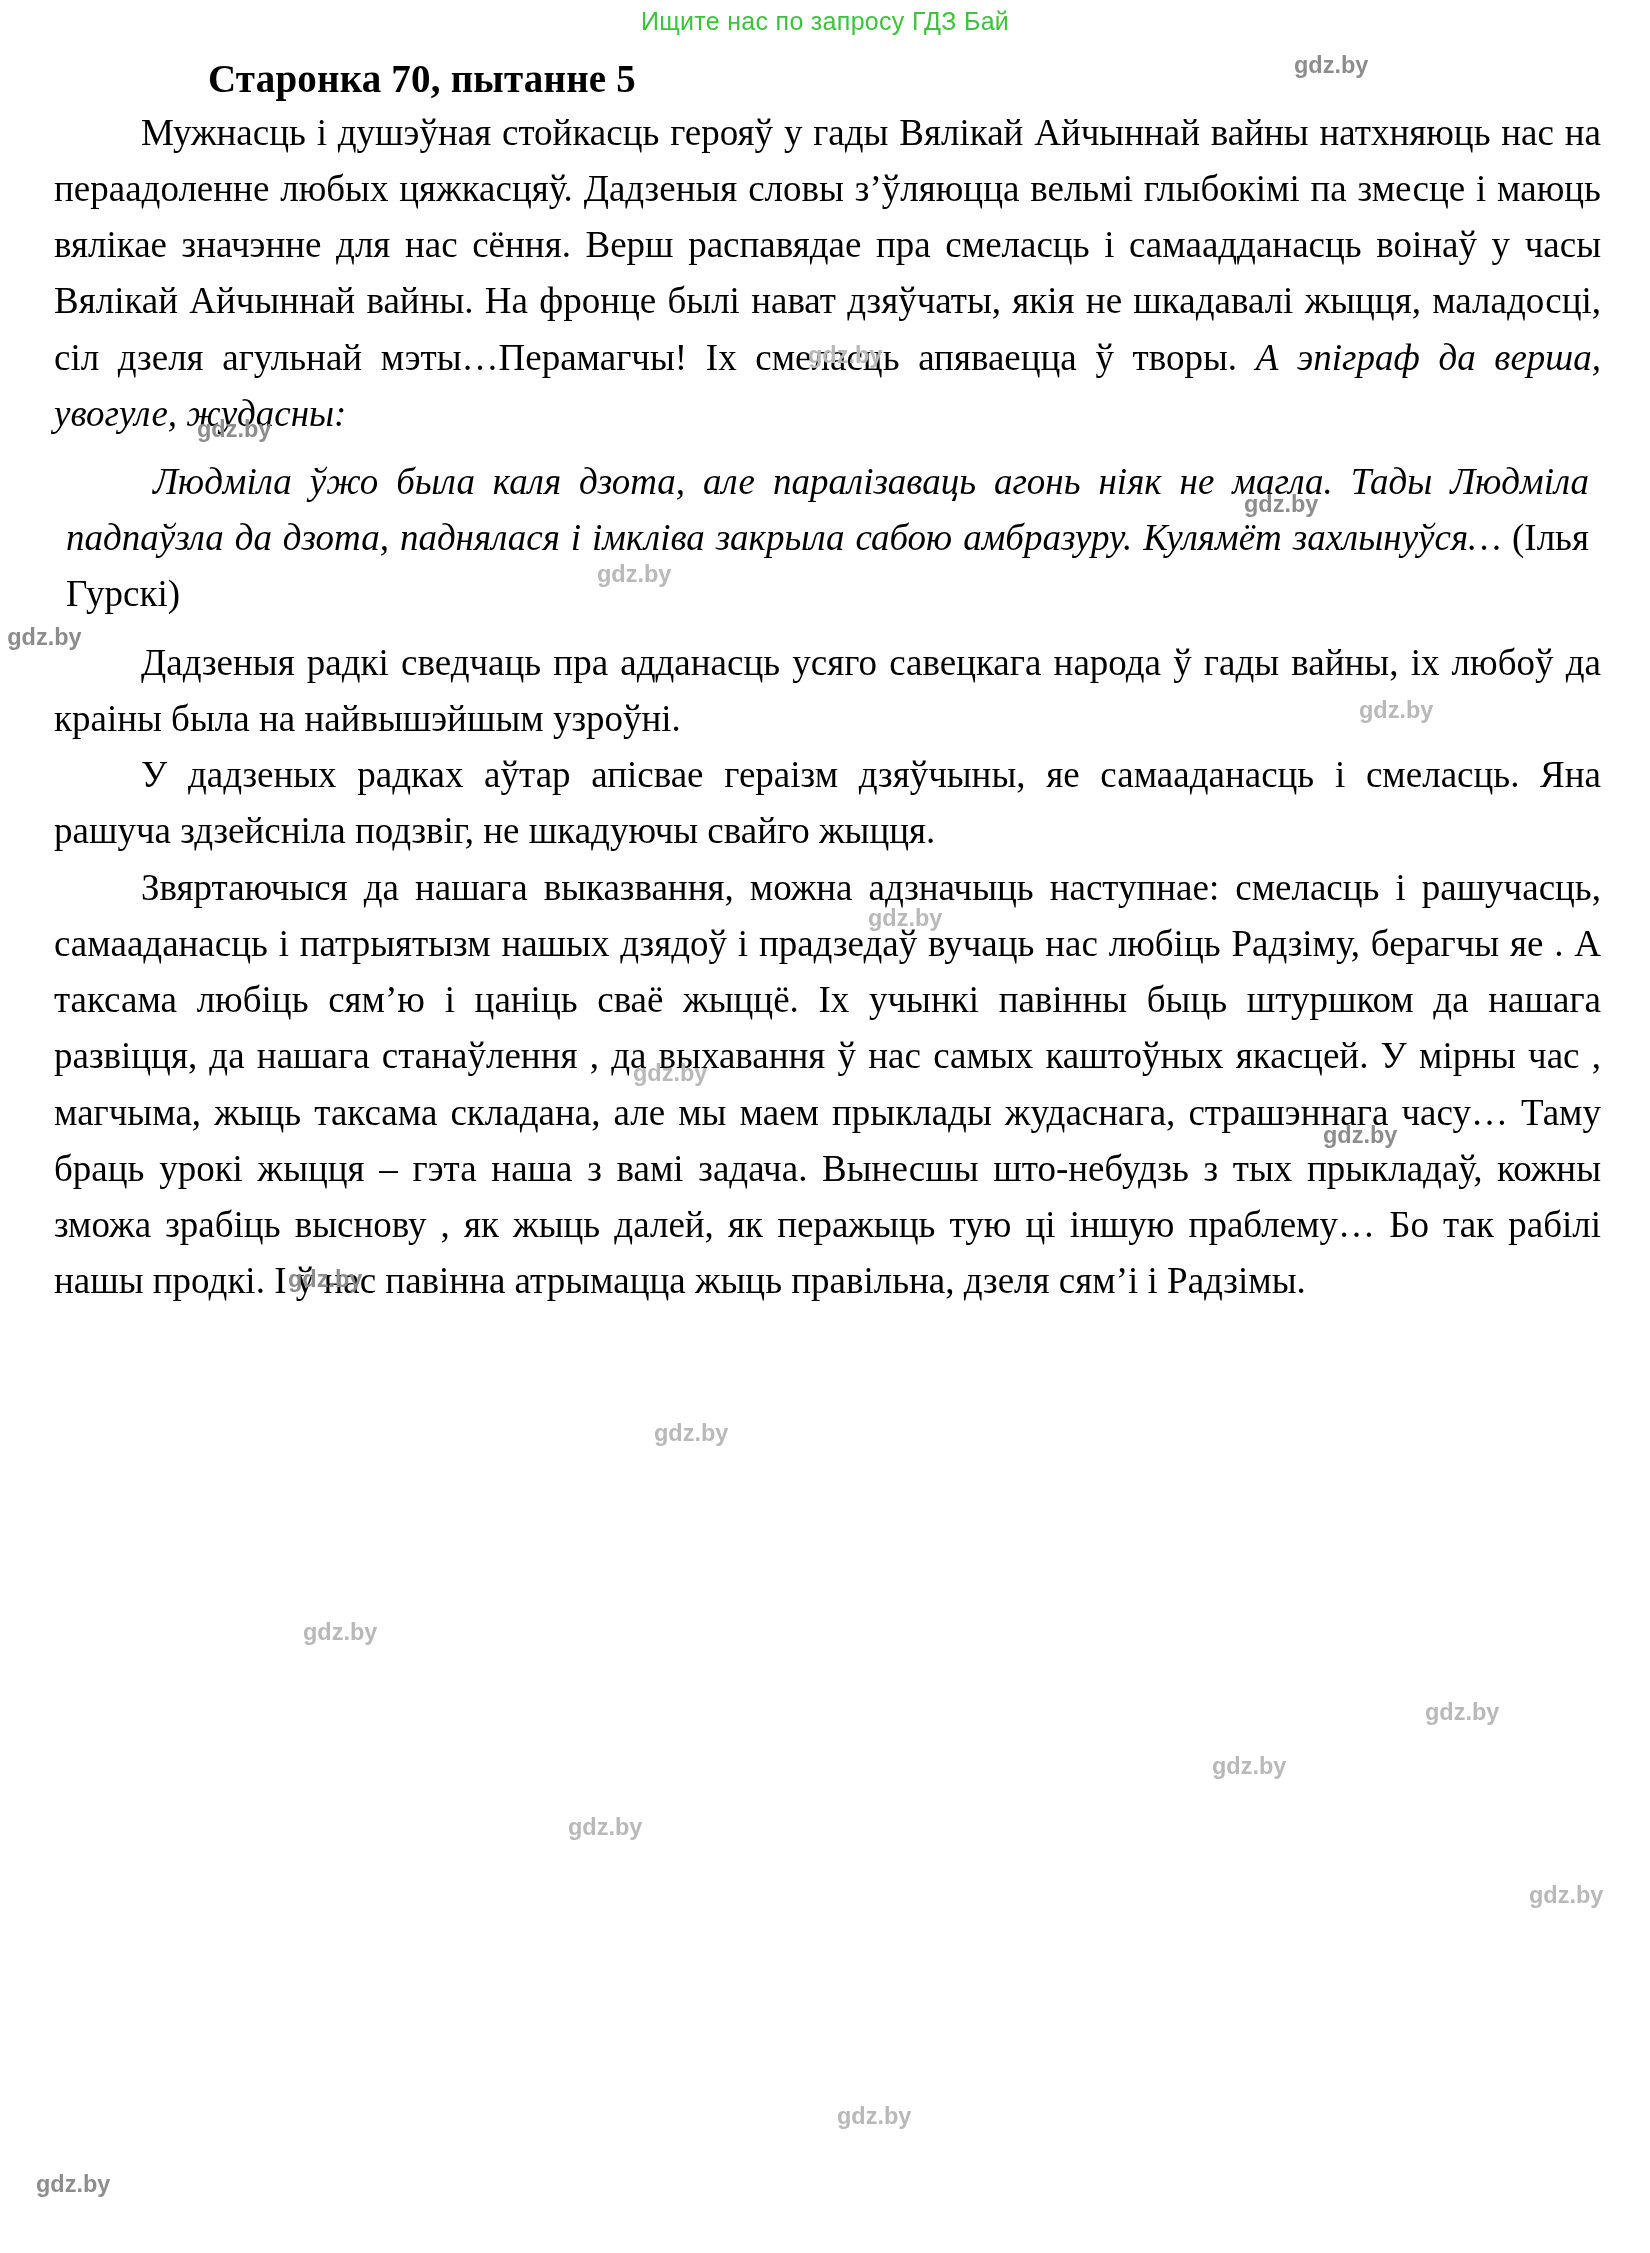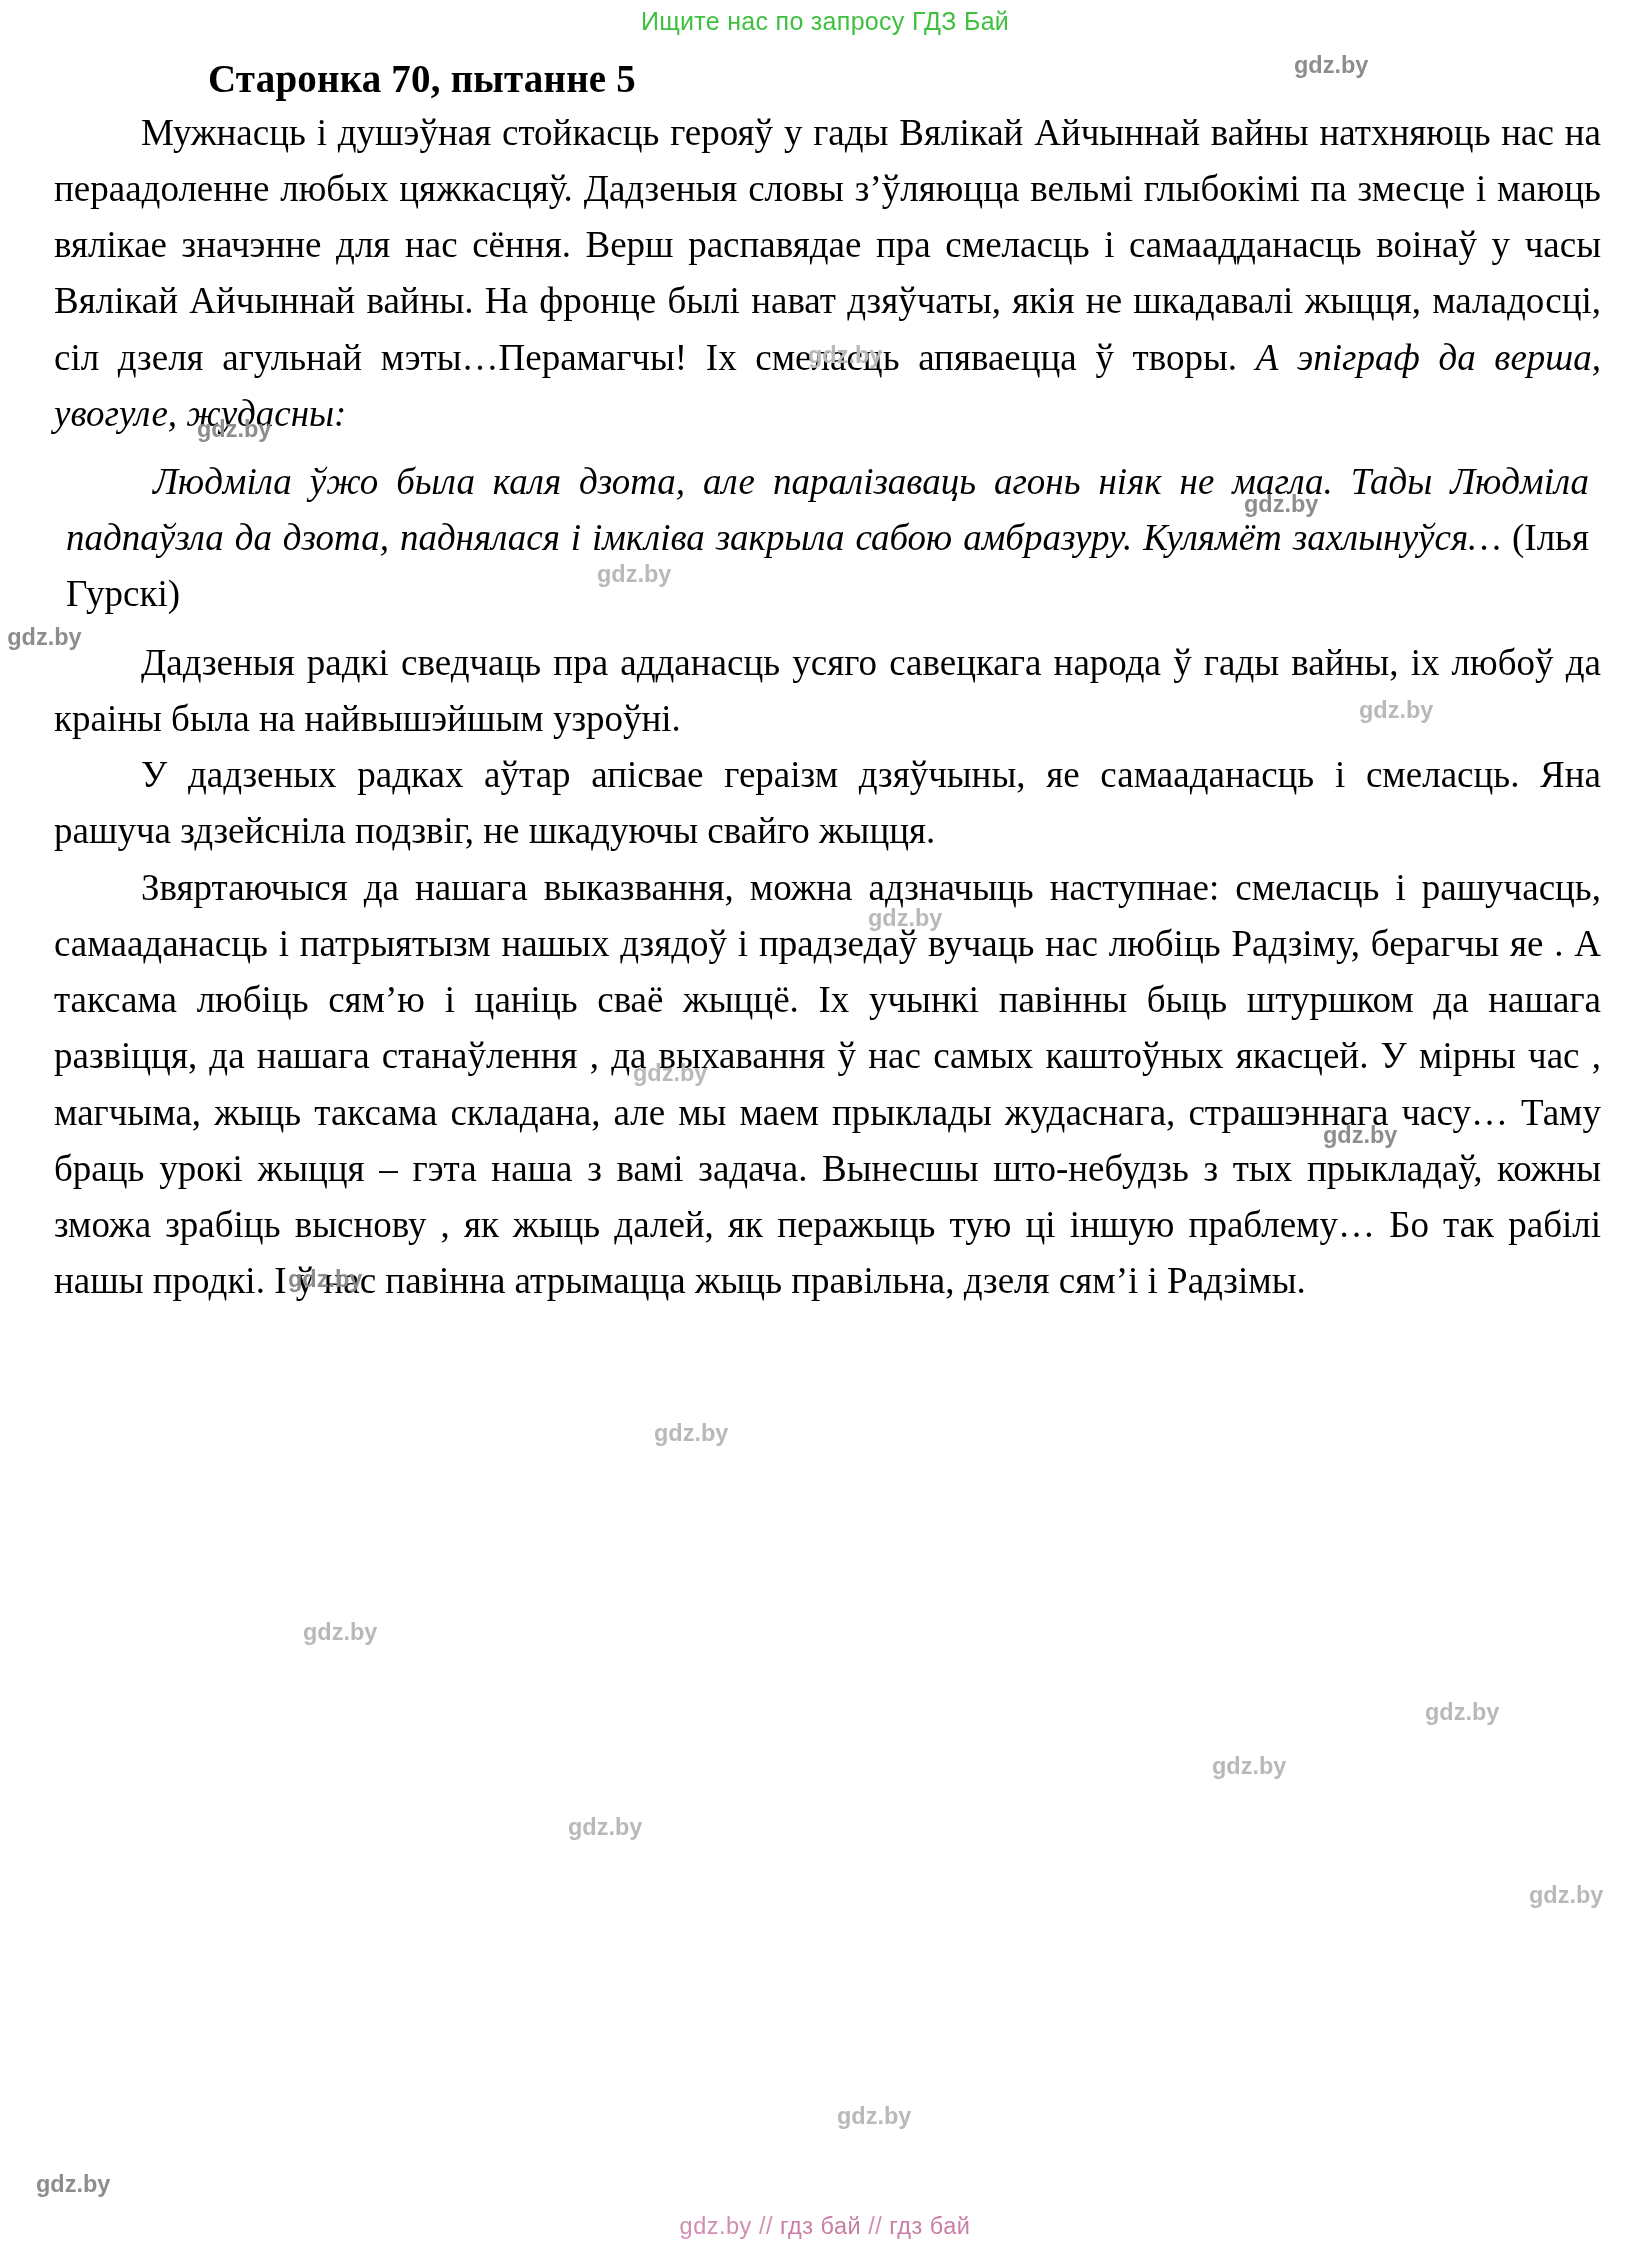--- a/index.html
+++ b/index.html
@@ -140,22 +140,15 @@
       <div class="wm" style="left: 654px; top: 1420px;">gdz.by</div>
       <div class="wm" style="left: 303px; top: 1619px;">gdz.by</div>
       <div class="wm" style="left: 1425px; top: 1699px;">gdz.by</div>
       <div class="wm" style="left: 1212px; top: 1753px;">gdz.by</div>
       <div class="wm" style="left: 568px; top: 1814px;">gdz.by</div>
       <div class="wm" style="left: 1529px; top: 1882px;">gdz.by</div>
       <div class="wm" style="left: 837px; top: 2103px;">gdz.by</div>
       <div class="wm dark" style="left: 36px; top: 2171px;">gdz.by</div>
     </div>
 
-  <div class="footer">
-    <span>gdz.by</span>
-    <span class="sep">//</span>
-    <span class="mid">гдз бай</span>
-    <span class="sep">//</span>
-    <span class="mid">гдз бай</span>
-  </div>
 
 </div>
 
 
 </body></html>

